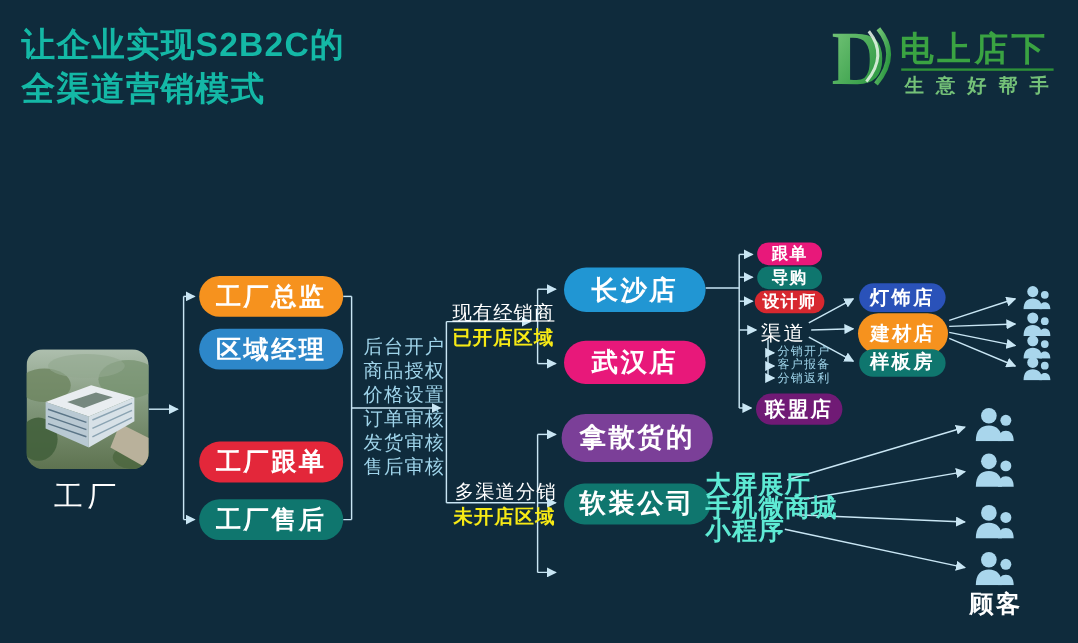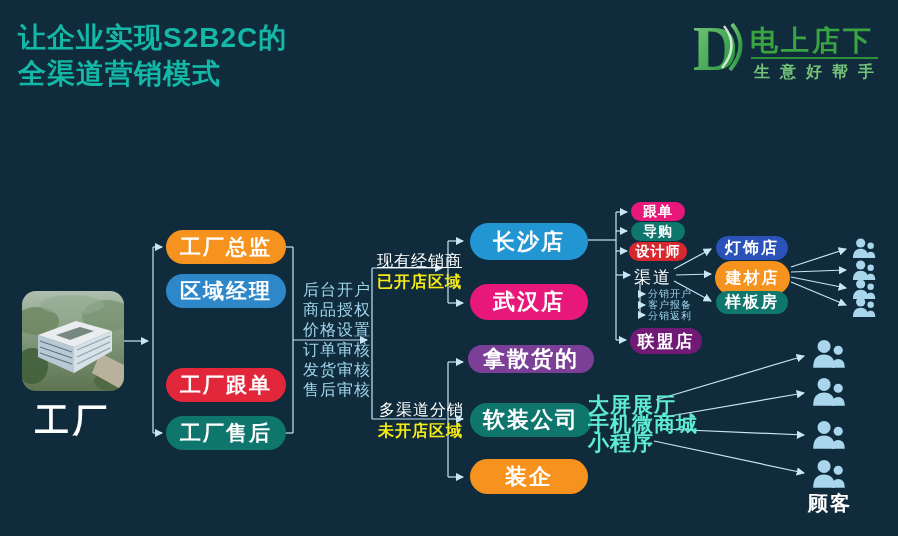--- a/index.html
+++ b/index.html
@@ -12,21 +12,21 @@
   .title{
     left:18px;top:20px;color:#14b8a6;font-weight:bold;
     font-size:28px;line-height:36px;letter-spacing:1px;
   }
   
   .brand{left:750px;top:22px;color:#3aa342;font-weight:bold;font-size:28px;letter-spacing:3px;}
   .brand-rule{left:751px;top:57px;width:127px;height:2px;background:#2e9039;}
   .tagline{left:754px;top:62px;color:#74c178;font-size:16px;letter-spacing:10px;font-weight:bold;}
   
   .factory-img{left:22px;top:291px;width:102px;height:100px;border-radius:14px;overflow:hidden;}
-  .factory-label{left:12px;top:398px;width:122px;text-align:center;color:#fff;font-weight:bold;font-size:34px;letter-spacing:4px;}
+  .factory-label{left:12px;top:398px;width:122px;text-align:center;color:#fff;font-weight:normal;font-size:24px;letter-spacing:4px;}
   
   .pill{
     position:absolute;border-radius:999px;color:#fff;font-weight:bold;
     display:flex;align-items:center;justify-content:center;letter-spacing:2px;
   }
   .c-orange{background:#f6921e;}
   .c-blue{background:#2d87c9;}
   .c-magenta{background:#e8187a;}
   .c-red{background:#e3273a;}
   .c-green{background:#0f766e;}
@@ -179,23 +179,22 @@
   </div>
 
   <div class="abs seg-label" style="left:377px;top:251px;text-decoration:underline;">现有经销商</div>
   <div class="abs seg-sub" style="left:377px;top:272px;">已开店区域</div>
   <div class="abs seg-label" style="left:379px;top:400px;">多渠道分销</div>
   <div class="abs seg-sub" style="left:378px;top:421px;">未开店区域</div>
 
   <div class="pill big-pill c-skyblue" style="left:470px;top:223px;width:118px;height:37px;">长沙店</div>
   <div class="pill big-pill c-magenta" style="left:470px;top:284px;width:118px;height:36px;">武汉店</div>
 
-  <div class="pill big-pill c-purple" style="left:468px;top:345px;width:126px;height:28px;">拿散货的</div>
+  <div class="pill big-pill c-purple" style="left:468px;top:345px;width:126px;height:40px;">拿散货的</div>
   <div class="pill big-pill c-green" style="left:470px;top:403px;width:122px;height:34px;">软装公司</div>
-  <div class="pill big-pill c-orange" style="left:470px;top:459px;width:118px;height:35px;">装企</div>
 
   <div class="abs touchpoints">
     <div>大屏展厅</div>
     <div>手机微商城</div>
     <div>小程序</div>
   </div>
 
   <div class="pill mini-pill c-magenta" style="left:631px;top:202px;width:54px;height:19px;">跟单</div>
   <div class="pill mini-pill c-green" style="left:631px;top:222px;width:54px;height:19px;">导购</div>
   <div class="pill mini-pill c-crimson" style="left:629px;top:242px;width:58px;height:19px;">设计师</div>

